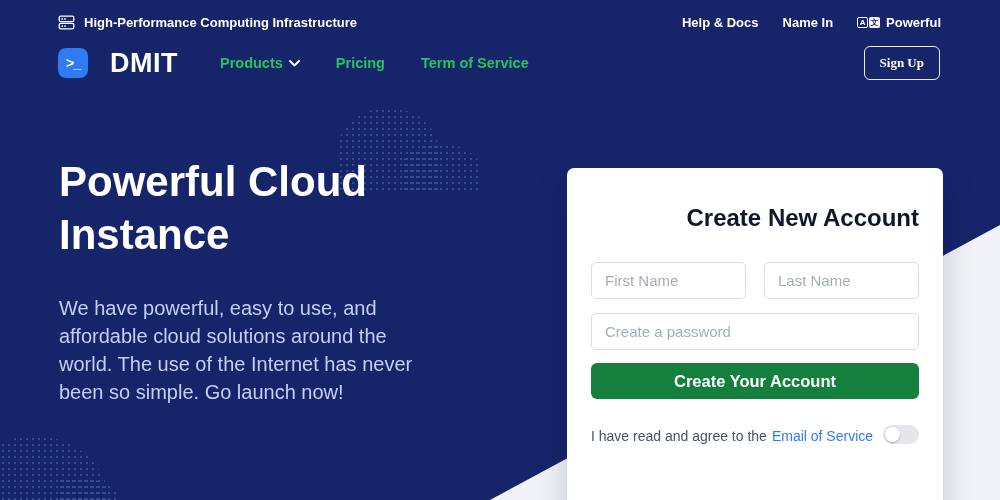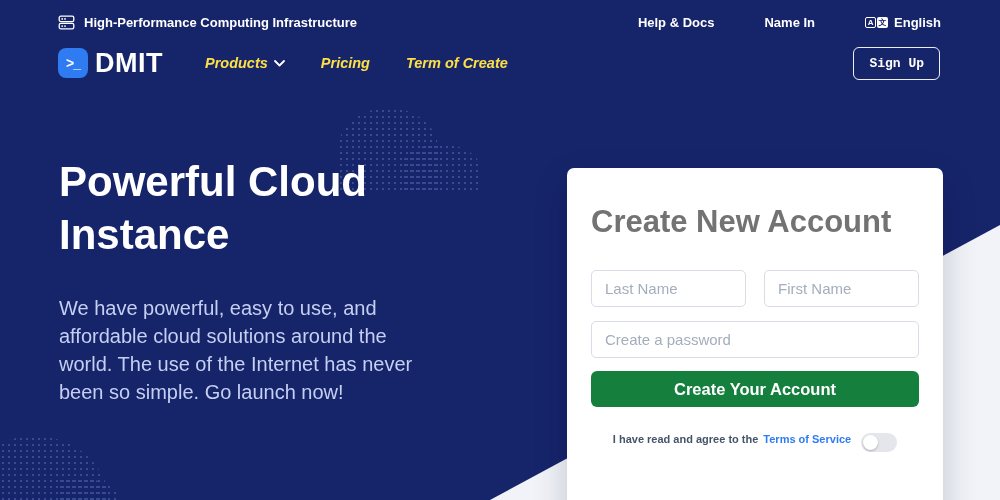--- a/index.html
+++ b/index.html
@@ -20,68 +20,68 @@
   
   .diag { position:absolute; inset:0; background:#f1f3f8; z-index:2;
           clip-path: polygon(100% 45%, 100% 100%, 49% 100%); }
 
   
   .topbar { position:absolute; top:0; left:0; right:0; height:37px; z-index:4;
             display:flex; align-items:center; justify-content:space-between;
             padding:8px 59px 0 58px; color:#ffffff; }
   .topbar-left { display:flex; align-items:center; gap:9px; font-size:13px; font-weight:700; }
   .topbar-right { display:flex; align-items:center; gap:24px; font-size:13px; font-weight:700; }
-  .toplink { color:#ffffff; text-decoration:none; cursor:pointer;margin-left:26px; }
+  .toplink { color:#ffffff; text-decoration:none; cursor:pointer; }
   .lang { display:flex; align-items:center; gap:6px; }
   .lang-icon { display:inline-flex; align-items:flex-end; }
   .lang-box-a { display:inline-flex; align-items:center; justify-content:center;
                 width:11px; height:11px; border:1px solid #fff; border-radius:2px;
                 font-size:8px; font-weight:700; color:#fff; }
   .lang-box-b { display:inline-flex; align-items:center; justify-content:center;
                 width:11px; height:11px; background:#fff; border-radius:2px;
                 font-size:8px; font-weight:700; color:#16246a; margin-left:1px; }
 
   
   .navbar { position:absolute; top:44px; left:0; right:0; height:38px; z-index:4;
             display:flex; align-items:center; padding:0 60px 0 58px; }
   .brand { display:flex; align-items:center; cursor:pointer; }
   .brand-icon { width:30px; height:30px; border-radius:8px; background:#2e7bf2;
                 display:flex; align-items:center; justify-content:center;
                 color:#fff; font-weight:800; font-size:14px; letter-spacing:-1px; }
-  .brand-text { color:#fff; font-size:27px; font-weight:700; margin-left:7px; letter-spacing:0.5px; }
+  .brand-text { color:#fff; font-size:27px; font-weight:700; margin-left:22px; letter-spacing:0.5px; }
   .nav-items { display:flex; align-items:center; gap:36px; margin-left:42px; }
-  .nav-item { display:flex; align-items:center; gap:6px; color:#fde047; font-size:14.5px;
-              font-weight:700; text-decoration:none; cursor:pointer;font-style:italic; }
+  .nav-item { display:flex; align-items:center; gap:6px; color:#22c55e; font-size:14.5px;
+              font-weight:700; text-decoration:none; cursor:pointer; }
   .signup-btn { margin-left:auto; background:transparent; color:#fff;
                 border:1px solid rgba(255,255,255,0.92); border-radius:6px;
                 padding:8px 15px; font-size:13px; font-weight:700; cursor:pointer;
-                font-family:Liberation Mono, monospace; }
+                font-family:Liberation Serif, serif; }
 
   
   .hero { position:absolute; left:59px; top:155px; width:450px; z-index:3; }
   .hero h1 { color:#ffffff; font-size:42px; line-height:53px; font-weight:700; }
   .hero p { margin-top:33px; width:382px; color:#c5cff2; font-size:20px; line-height:28px; }
 
   
   .card { position:absolute; left:567px; top:168px; width:376px; height:400px; z-index:5;
           background:#ffffff; border-radius:7px; padding:0 24px;
           box-shadow:0 14px 34px rgba(8,16,50,0.20); }
-  .card h2 { margin-top:36px; text-align:left; font-size:31px; font-weight:700; color:#737373; }
+  .card h2 { margin-top:36px; text-align:right; font-size:24px; font-weight:700; color:#0f172a; }
   .name-row { display:flex; gap:18px; margin-top:30px; }
   .card input { height:37px; width:100%; border:1px solid #d8dde6; border-radius:5px;
                 padding:0 13px; font-size:15px; color:#333a45; background:#fff; outline:none;
                 font-family:"Liberation Sans", sans-serif; }
   .card input::placeholder { color:#a3aebb; }
   .name-row input { flex:1; min-width:0; }
   .full { display:block; margin-top:14px; }
   .submit { display:block; margin-top:13px; width:100%; height:36px; border:none;
             border-radius:6px; background:#15803d; color:#ffffff; font-size:16.5px;
             font-weight:700; cursor:pointer; font-family:"Liberation Sans", sans-serif; }
-  .agree { margin-top:26px; display:flex; align-items:flex-start; justify-content:center;
-           gap:5px; font-size:11px; font-weight:700; color:#44546a; white-space:nowrap; }
+  .agree { margin-top:26px; display:flex; align-items:flex-end; justify-content:center;
+           gap:5px; font-size:14px; font-weight:400; color:#44546a; white-space:nowrap; }
   .agree a { color:#2e7cf5; text-decoration:none; cursor:pointer; }
   .switch { position:relative; width:36px; height:19px; border-radius:10px;
             background:#e4e6eb; margin-left:5px; cursor:pointer; flex:0 0 auto; }
   .knob { position:absolute; left:2px; top:2px; width:15px; height:15px; border-radius:50%;
           background:#ffffff; box-shadow:0 1px 2px rgba(0,0,0,0.25); }
 
   .icon-svg { display:block; }
 </style>
 </head>
 <body>
@@ -109,21 +109,21 @@
       <span>High-Performance Computing Infrastructure</span>
     </div>
     <div class="topbar-right">
       <a class="toplink">Help &amp; Docs</a>
       <a class="toplink">Name In</a>
       <a class="toplink lang">
         <span class="lang-icon">
           <span class="lang-box-a">A</span>
           <span class="lang-box-b">文</span>
         </span>
-        <span>English</span>
+        <span>Powerful</span>
       </a>
     </div>
   </header>
 
   <nav class="navbar">
     <div class="brand">
       <span class="brand-icon">
         <span>&gt;_</span>
       </span>
       <span class="brand-text">DMIT</span>
@@ -131,40 +131,40 @@
     <div class="nav-items">
       <a class="nav-item">
         <span>Products</span>
         <span>
           <svg class="icon-svg" width="11" height="7" viewBox="0 0 11 7" fill="none">
             <polyline points="1,1 5.5,5.5 10,1" stroke="#ffffff" stroke-width="1.8" stroke-linecap="round" stroke-linejoin="round"></polyline>
           </svg>
         </span>
       </a>
       <a class="nav-item">Pricing</a>
-      <a class="nav-item">Term of Create</a>
+      <a class="nav-item">Term of Service</a>
     </div>
     <button class="signup-btn">Sign Up</button>
   </nav>
 
   <section class="hero">
     <h1>Powerful Cloud Instance</h1>
     <p>We have powerful, easy to use, and affordable cloud solutions around the world. The use of the Internet has never been so simple. Go launch now!</p>
   </section>
 
   <aside class="card">
     <h2>Create New Account</h2>
     <div class="name-row">
+      <input type="text" placeholder="First Name" style="">
       <input type="text" placeholder="Last Name" style="">
-      <input type="text" placeholder="First Name" style="">
     </div>
     <input class="full" type="text" placeholder="Create a password" style="">
     <button class="submit">Create Your Account</button>
     <div class="agree">
       <span>I have read and agree to the</span>
-      <a>Terms of Service</a>
+      <a>Email of Service</a>
       <span class="switch">
         <span class="knob"></span>
       </span>
     </div>
   </aside>
 
 </div>
 
 </body></html>

